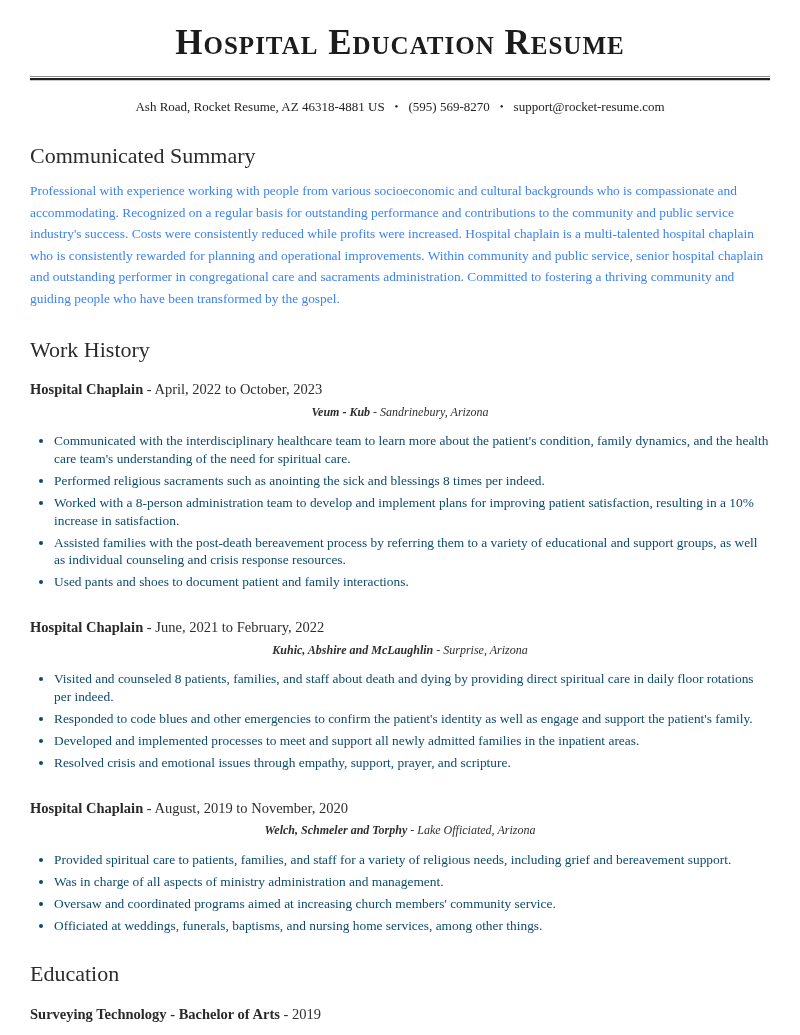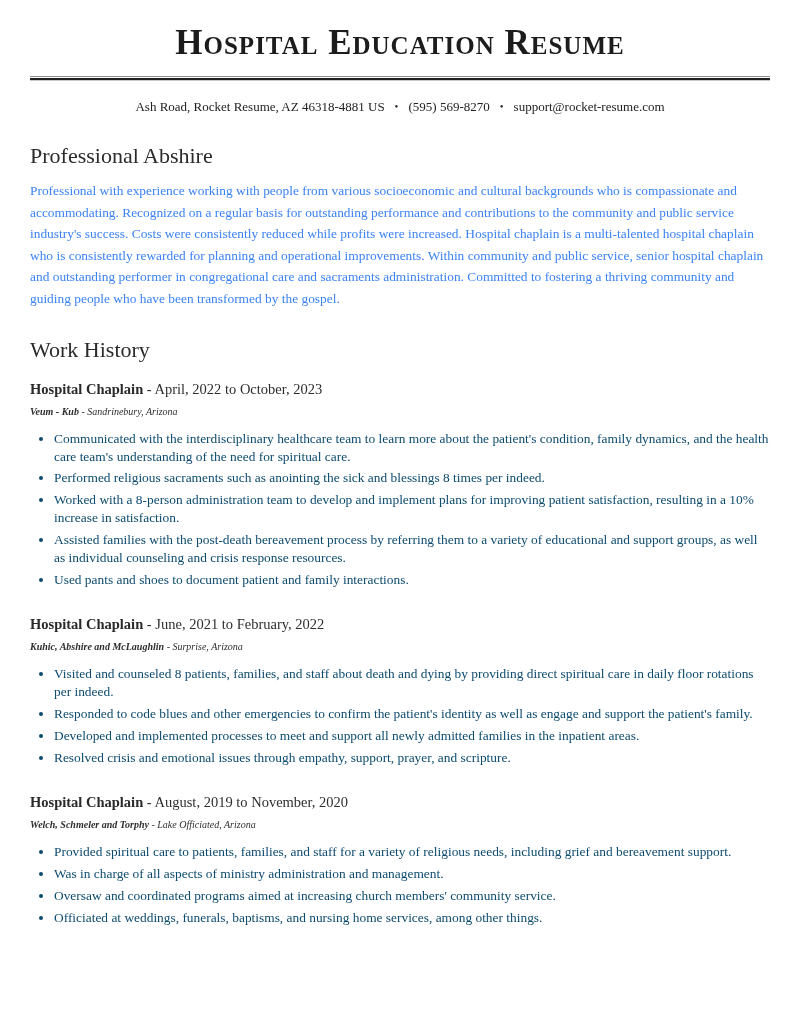--- a/index.html
+++ b/index.html
@@ -73,25 +73,26 @@
   
   .job { margin: 17px 0 27px 0; }
   .job-title-line {
     font-size: 14.5px;
     margin: 16px 0 6px 0;
     color: #2e2e2e;
     line-height: 1.3;
   }
   .job-title-line .strong { font-weight: 700; color: #2a2a2a; }
   .job-company-line {
-    font-size: 10px;
+    font-size: 12px;
     font-style: italic;
     margin: 0;
     color: #2e2e2e;
     line-height: 1.3;
+    text-align: center;
   }
   .job-company-line .strong { font-weight: 700; }
   ul.bullets {
     margin: 12px 0 0 0;
     padding: 0 0 0 24px;
   }
   ul.bullets li {
     font-size: 13.4px;
     line-height: 1.33;
     margin: 0 0 4px 0;
@@ -113,21 +114,21 @@
       <div class="ln-gap"></div>
       <div class="ln-thick"></div>
       <div class="ln-thin-bottom"></div>
     </div>
     <div class="contact-line">
       <span>Ash Road, Rocket Resume, AZ 46318-4881 US</span><span class="sep">•</span><span>(595) 569-8270</span><span class="sep">•</span><span>support@rocket-resume.com</span>
     </div>
   </header>
 
   <section>
-    <h2 class="section-heading">Professional Abshire</h2>
+    <h2 class="section-heading">Communicated Summary</h2>
     <p class="summary-text">Professional with experience working with people from various socioeconomic and cultural backgrounds who is compassionate and accommodating. Recognized on a regular basis for outstanding performance and contributions to the community and public service industry's success. Costs were consistently reduced while profits were increased. Hospital chaplain is a multi-talented hospital chaplain who is consistently rewarded for planning and operational improvements. Within community and public service, senior hospital chaplain and outstanding performer in congregational care and sacraments administration. Committed to fostering a thriving community and guiding people who have been transformed by the gospel.</p>
   </section>
 
   <section>
     <h2 class="section-heading">Work History</h2>
 
     <div class="job">
       <p class="job-title-line"><span class="strong">Hospital Chaplain</span><span> - April, 2022 to October, 2023</span></p>
       <p class="job-company-line"><span class="strong">Veum - Kub</span><span> - Sandrinebury, Arizona</span></p>
       <ul class="bullets">
@@ -158,14 +159,23 @@
       <ul class="bullets">
 
       <li>Provided spiritual care to patients, families, and staff for a variety of religious needs, including grief and bereavement support.</li>
           <li>Was in charge of all aspects of ministry administration and management.</li>
           <li>Oversaw and coordinated programs aimed at increasing church members' community service.</li>
           <li>Officiated at weddings, funerals, baptisms, and nursing home services, among other things.</li>
         </ul>
     </div>
   </section>
 
+  <section>
+    <h2 class="section-heading">Education</h2>
+
+    <div class="edu-entry">
+      <p class="job-title-line"><span class="strong">Surveying Technology - Bachelor of Arts</span><span> - 2019</span></p>
+
+    </div>
+
+  </section>
 
 </div>
 
 </body></html>

